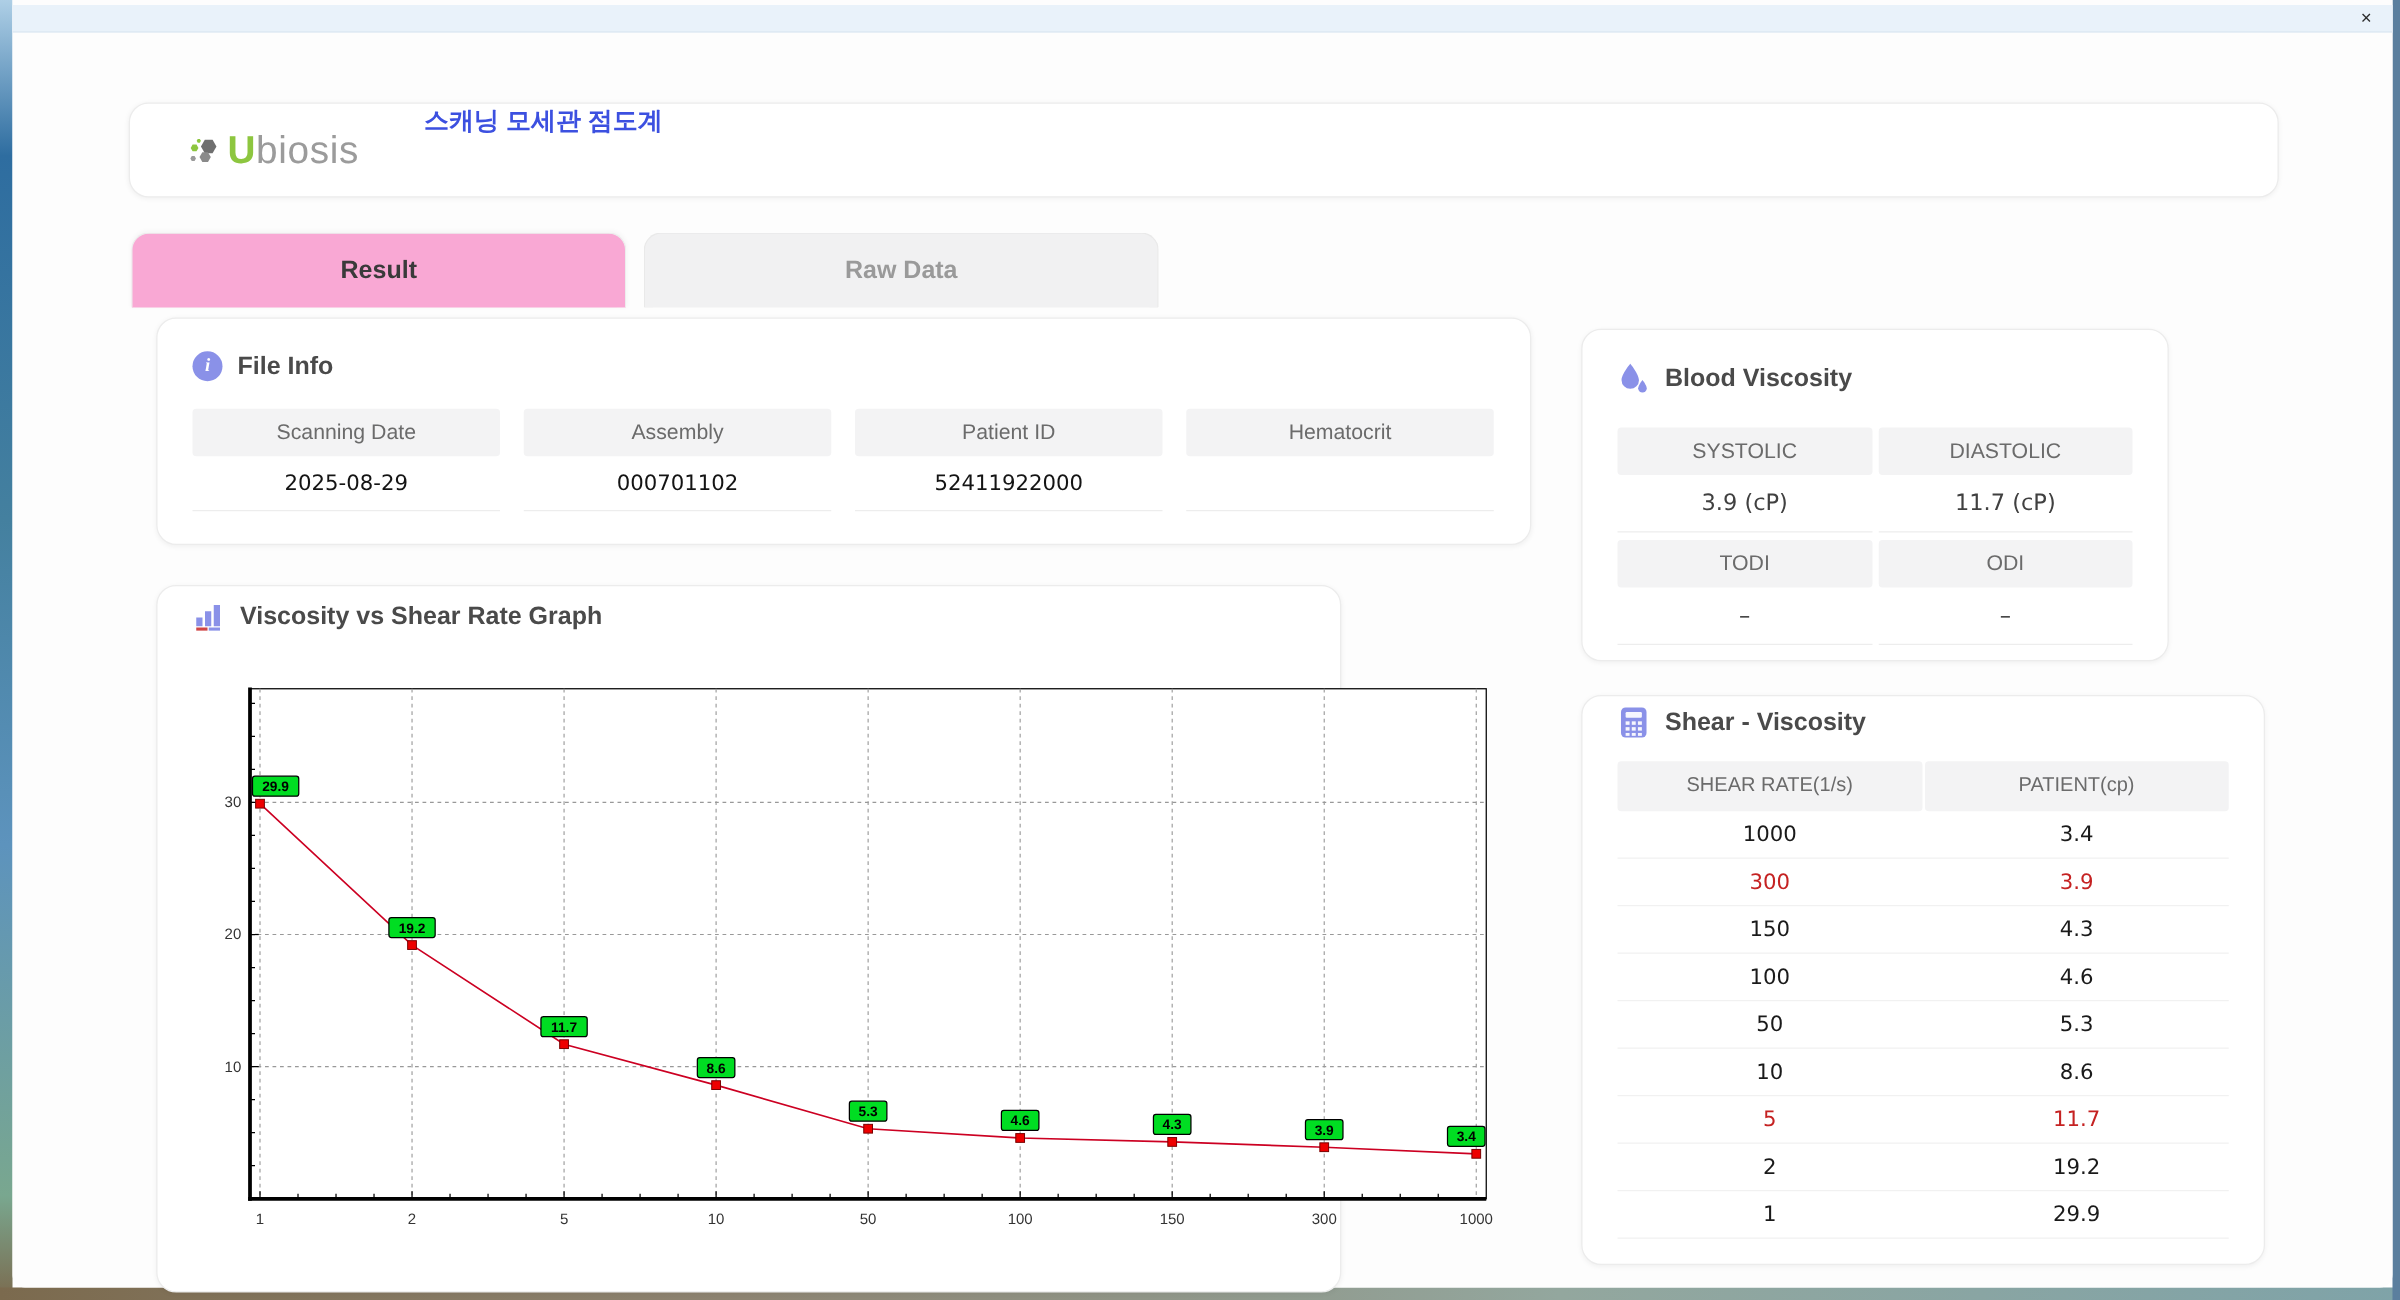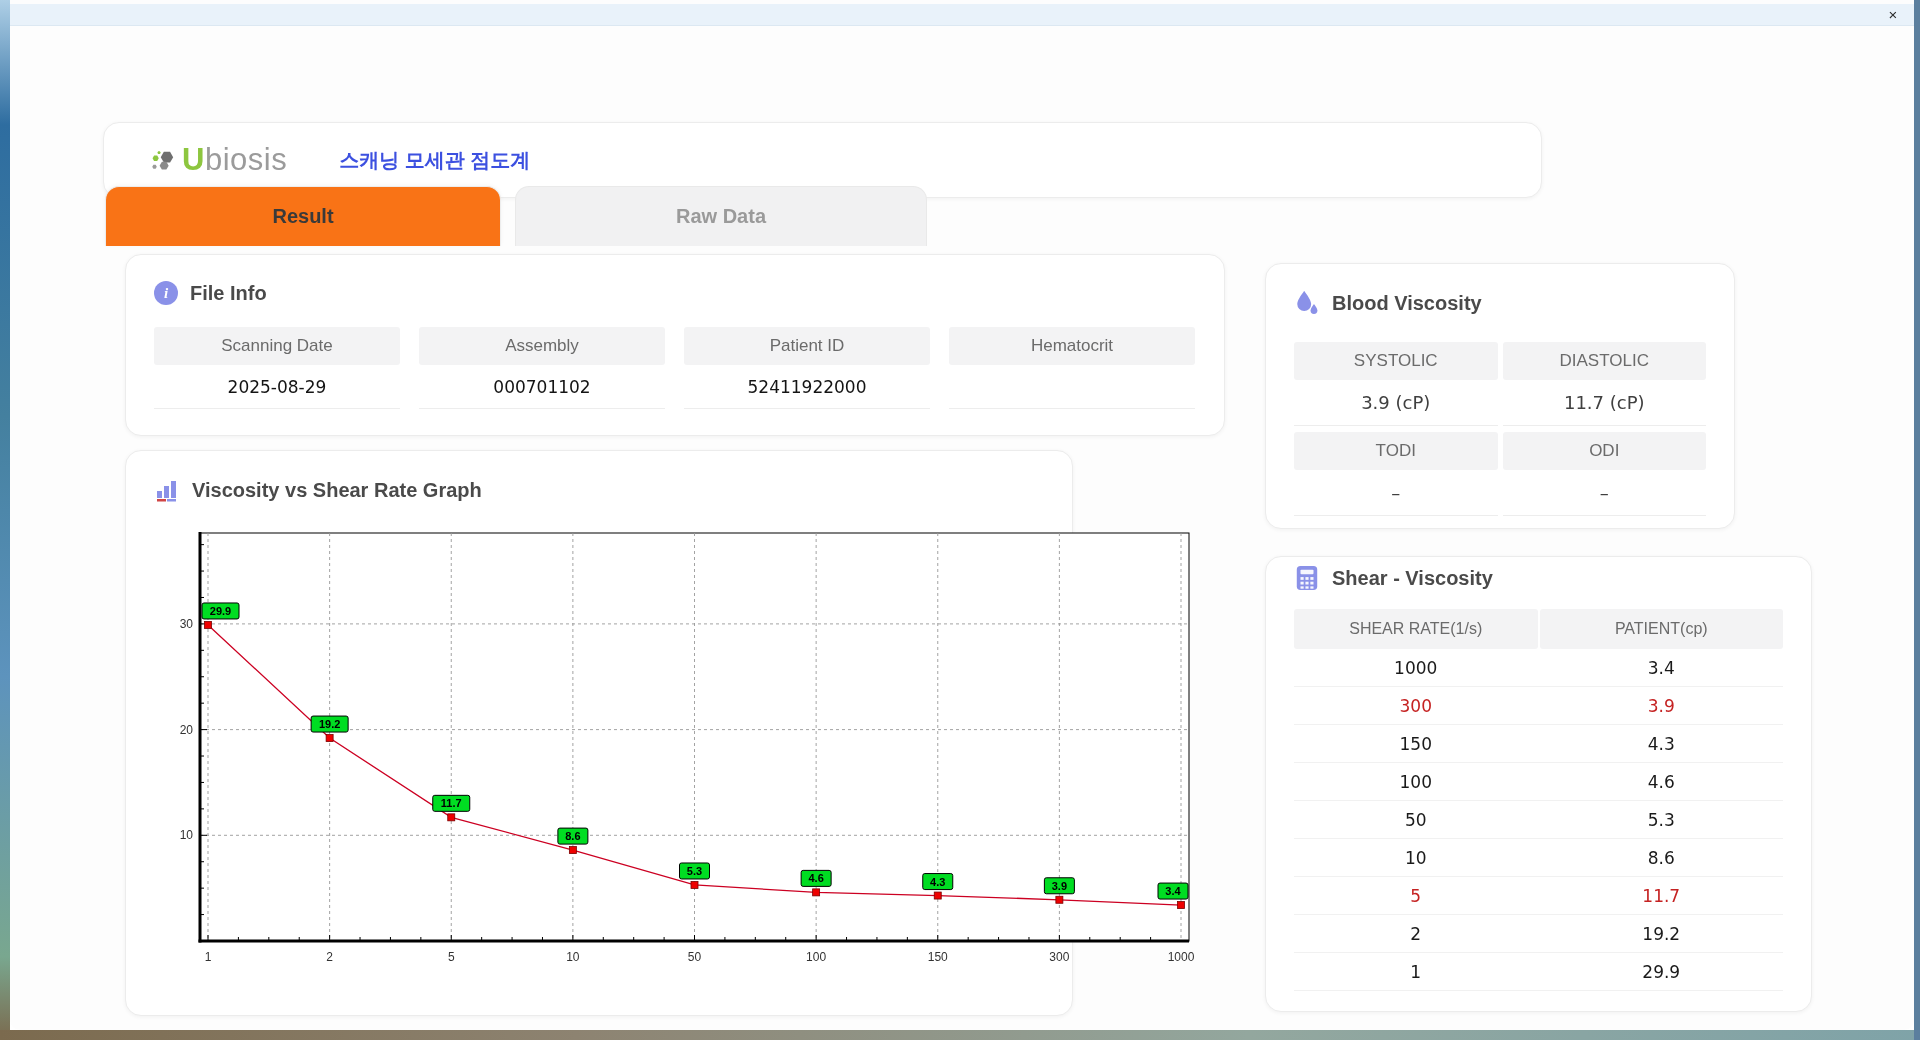--- a/index.html
+++ b/index.html
@@ -18,31 +18,31 @@
          border-radius: 0 0 10px 10px; }
   .titlebar { position:absolute; left:0; top:4px; right:0; height:22px; background:#e9f2fa;
               border-bottom:1px solid #dce8f2; }
   .close-x { position:absolute; right:10px; top:1px; width:22px; height:20px; text-align:center;
              font-size:15px; line-height:20px; color:#2b2b2b; cursor:default; }
 
   .card { position:absolute; background:#fff; border:1px solid #ececec; border-radius:16px;
           box-shadow: 0 1px 4px rgba(0,0,0,0.05); }
 
   
-  .logo-card { left:93px; top:82px; width:1439px; height:76px; display:flex; align-items:center; padding-left:46px;margin-top:40px; }
+  .logo-card { left:93px; top:82px; width:1720px; height:76px; display:flex; padding-left:46px; }
   .logo-wrap { display:flex; align-items:center; }
   .logo-text { font-size:31px; letter-spacing:0.5px; margin-left:6px; }
   .logo-text .u { color:#8dc63f; font-weight:bold; }
   .logo-text .rest { color:#9b9b9b; }
   .app-title { margin-left:52px; color:#3c50e0; font-size:20px; font-weight:bold; }
 
   
   .tab { position:absolute; top:186px; height:60px; border-radius:14px 14px 0 0; text-align:center;
          line-height:58px; font-size:20px; font-weight:bold; }
-  .tab-result { left:95px; width:396px; background:#f97316; border:1px solid #ededed; border-bottom:none;
+  .tab-result { left:95px; width:396px; background:#f9a8d4; border:1px solid #ededed; border-bottom:none;
                 color:#3a3a3a; box-shadow:0 -1px 4px rgba(0,0,0,0.04); z-index:2; }
   .tab-raw { left:505px; width:412px; background:#f1f1f2; border:1px solid #e9e9e9; border-bottom:none;
              color:#9a9a9a; }
 
   
   .sec-head { display:flex; align-items:center; gap:12px; }
   .sec-title { font-size:20px; font-weight:bold; color:#4a4a4a; }
 
   .info-icon { width:24px; height:24px; border-radius:50%; background:#8a91e8; color:#fff; text-align:center;
                line-height:24px; font-size:15px; font-weight:bold; font-family:"Liberation Serif",serif; font-style:italic; }
@@ -50,21 +50,21 @@
   
   .file-info-card { left:115px; top:254px; width:1100px; height:182px; padding:26px 28px; }
   .fi-row { display:flex; gap:19px; margin-top:22px; }
   .fi-field { width:246px; }
   .fi-label { height:38px; background:#f3f3f4; border-radius:3px; color:#6b6b6b; font-size:17px;
               display:flex; align-items:center; justify-content:center; }
   .fi-value { height:44px; border-bottom:1px solid #ededed; font-size:17px; color:#141414;
               font-family:"DejaVu Sans",sans-serif; display:flex; align-items:center; justify-content:center; }
 
   
-  .graph-card { left:115px; top:450px; width:948px; height:566px; padding:26px 28px; }
+  .graph-card { left:115px; top:468px; width:948px; height:566px; padding:11px 28px; }
   .chart-box { position:absolute; left:28px; top:70px; }
 
   
   .bv-card { left:1255px; top:263px; width:470px; height:266px; padding:26px 28px; }
   .bv-grid { display:grid; grid-template-columns:1fr 1fr; column-gap:5px; margin-top:20px; }
   .bv-label { height:38px; background:#f3f3f4; border-radius:3px; color:#6b6b6b; font-size:17px;
               display:flex; align-items:center; justify-content:center; margin-top:6px; }
   .bv-value { height:46px; border-bottom:1px solid #ededed; font-size:18px; color:#404040;
               font-family:"DejaVu Sans",sans-serif; display:flex; align-items:center; justify-content:center; }
 

